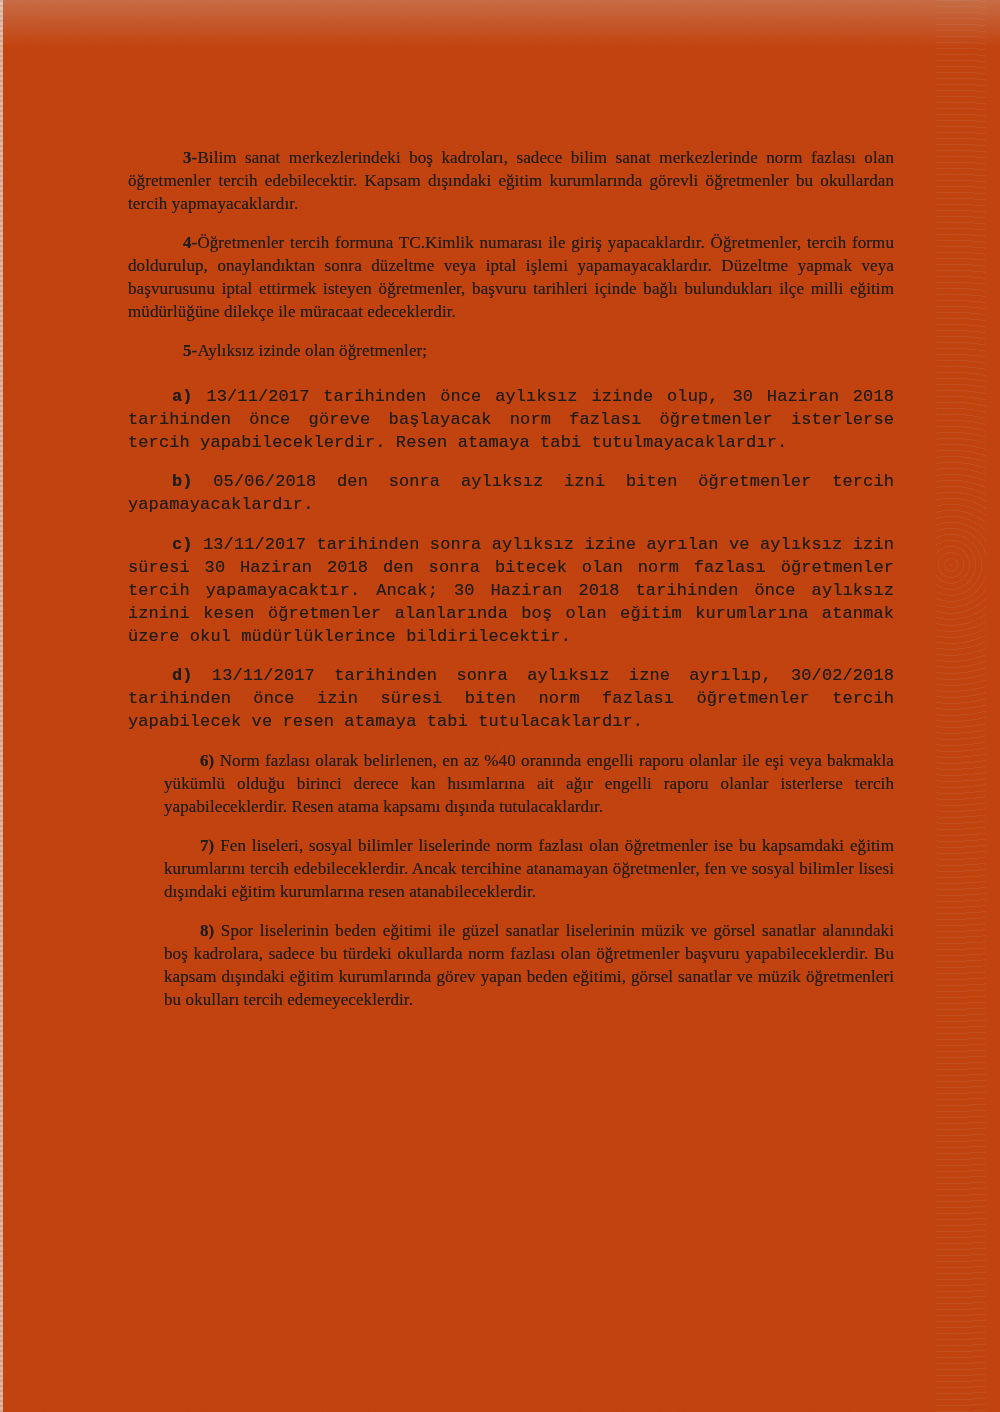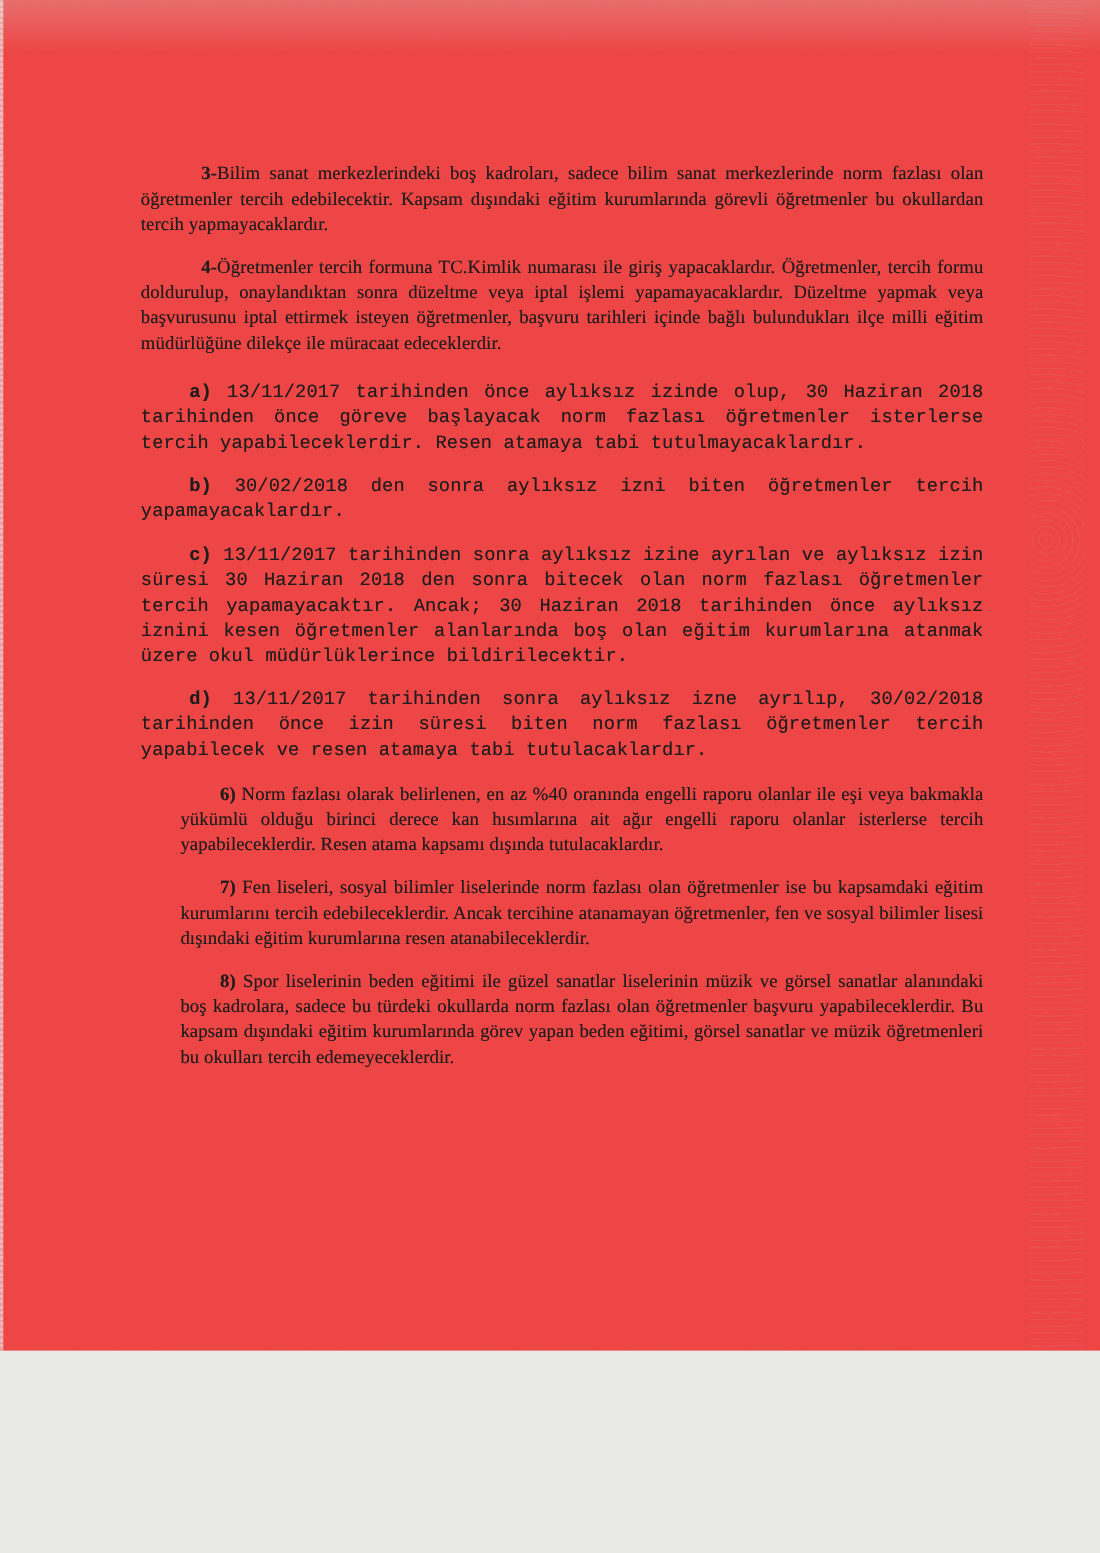--- a/index.html
+++ b/index.html
@@ -3,23 +3,23 @@
 <meta charset="utf-8">
 <style>
   html, body {
     margin: 0;
     padding: 0;
     background: #e9e9e7;
   }
   .page {
     position: relative;
     width: 1000px;
-    height: 1228px;
+    height: 1412px;
     margin: 0 auto;
-    background: #ef4444;
+    background: #c2410c;
     overflow: hidden;
     font-family: "Liberation Serif", "DejaVu Serif", serif;
     color: #1b1b1b;
   }
   
   .noise-overlay {
     position: absolute;
     inset: 0;
     width: 100%;
     height: 100%;
@@ -77,26 +77,27 @@
   <div class="scan-top-band"></div>
   <div class="scan-left-edge"></div>
   <div class="scan-right-band"></div>
 
   <div class="content">
 
     <p class="para indent-lg"><span class="plabel">3-</span><span>Bilim sanat merkezlerindeki boş kadroları, sadece bilim sanat merkezlerinde norm fazlası olan öğretmenler tercih edebilecektir. Kapsam dışındaki eğitim kurumlarında görevli öğretmenler bu okullardan tercih yapmayacaklardır.</span></p>
 
     <p class="para indent-lg"><span class="plabel">4-</span><span>Öğretmenler tercih formuna TC.Kimlik numarası ile giriş yapacaklardır. Öğretmenler, tercih formu doldurulup, onaylandıktan sonra düzeltme veya iptal işlemi yapamayacaklardır. Düzeltme yapmak veya başvurusunu iptal ettirmek isteyen öğretmenler, başvuru tarihleri içinde bağlı bulundukları ilçe milli eğitim müdürlüğüne dilekçe ile müracaat edeceklerdir.</span></p>
 
+    <p class="para indent-lg"><span class="plabel">5-</span><span>Aylıksız izinde olan öğretmenler;</span></p>
 
     <div class="gap-md"></div>
 
     <p class="para indent-md"><span class="plabel">a)</span><span> 13/11/2017 tarihinden önce aylıksız izinde olup, 30 Haziran 2018 tarihinden önce göreve başlayacak norm fazlası öğretmenler isterlerse tercih yapabileceklerdir. Resen atamaya tabi tutulmayacaklardır.</span></p>
 
-    <p class="para indent-md"><span class="plabel">b)</span><span> 30/02/2018 den sonra aylıksız izni biten öğretmenler tercih yapamayacaklardır.</span></p>
+    <p class="para indent-md"><span class="plabel">b)</span><span> 05/06/2018 den sonra aylıksız izni biten öğretmenler tercih yapamayacaklardır.</span></p>
 
     <div class="gap-sm"></div>
 
     <p class="para indent-md"><span class="plabel">c)</span><span> 13/11/2017 tarihinden sonra aylıksız izine ayrılan ve aylıksız izin süresi 30 Haziran 2018 den sonra bitecek olan norm fazlası öğretmenler tercih yapamayacaktır. Ancak; 30 Haziran 2018 tarihinden önce aylıksız iznini kesen öğretmenler alanlarında boş olan eğitim kurumlarına atanmak üzere okul müdürlüklerince bildirilecektir.</span></p>
 
     <p class="para indent-md"><span class="plabel">d)</span><span> 13/11/2017 tarihinden sonra aylıksız izne ayrılıp, 30/02/2018 tarihinden önce izin süresi biten norm fazlası öğretmenler tercih yapabilecek ve resen atamaya tabi tutulacaklardır.</span></p>
 
     <p class="para indent-sm"><span class="plabel">6)</span><span> Norm fazlası olarak belirlenen, en az %40 oranında engelli raporu olanlar ile eşi veya bakmakla yükümlü olduğu birinci derece kan hısımlarına ait ağır engelli raporu olanlar isterlerse tercih yapabileceklerdir. Resen atama kapsamı dışında tutulacaklardır.</span></p>
 
     <p class="para indent-sm"><span class="plabel">7)</span><span> Fen liseleri, sosyal bilimler liselerinde norm fazlası olan öğretmenler ise bu kapsamdaki eğitim kurumlarını tercih edebileceklerdir. Ancak tercihine atanamayan öğretmenler, fen ve sosyal bilimler lisesi dışındaki eğitim kurumlarına resen atanabileceklerdir.</span></p>

